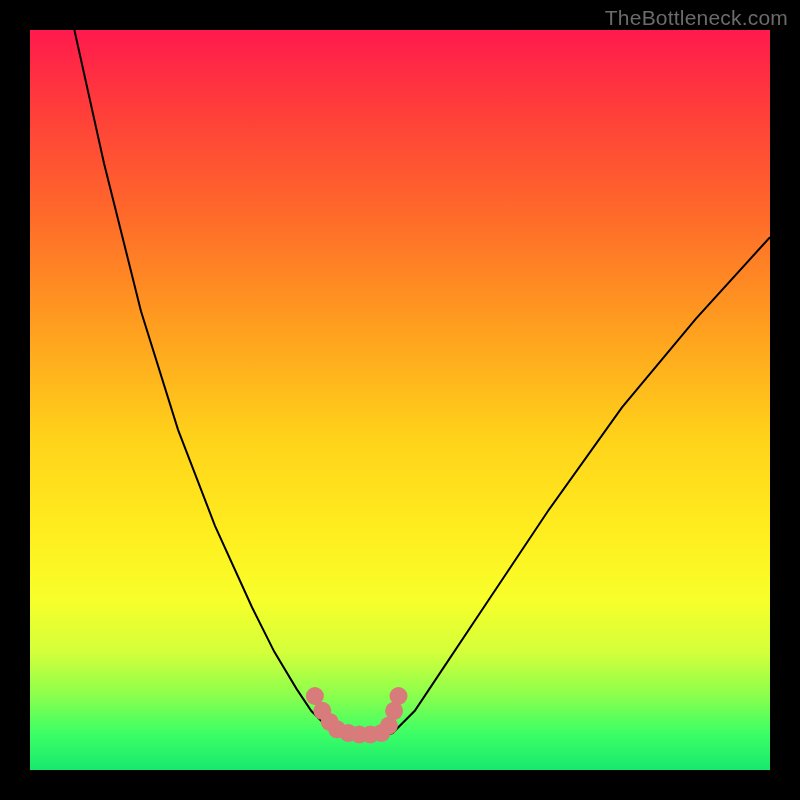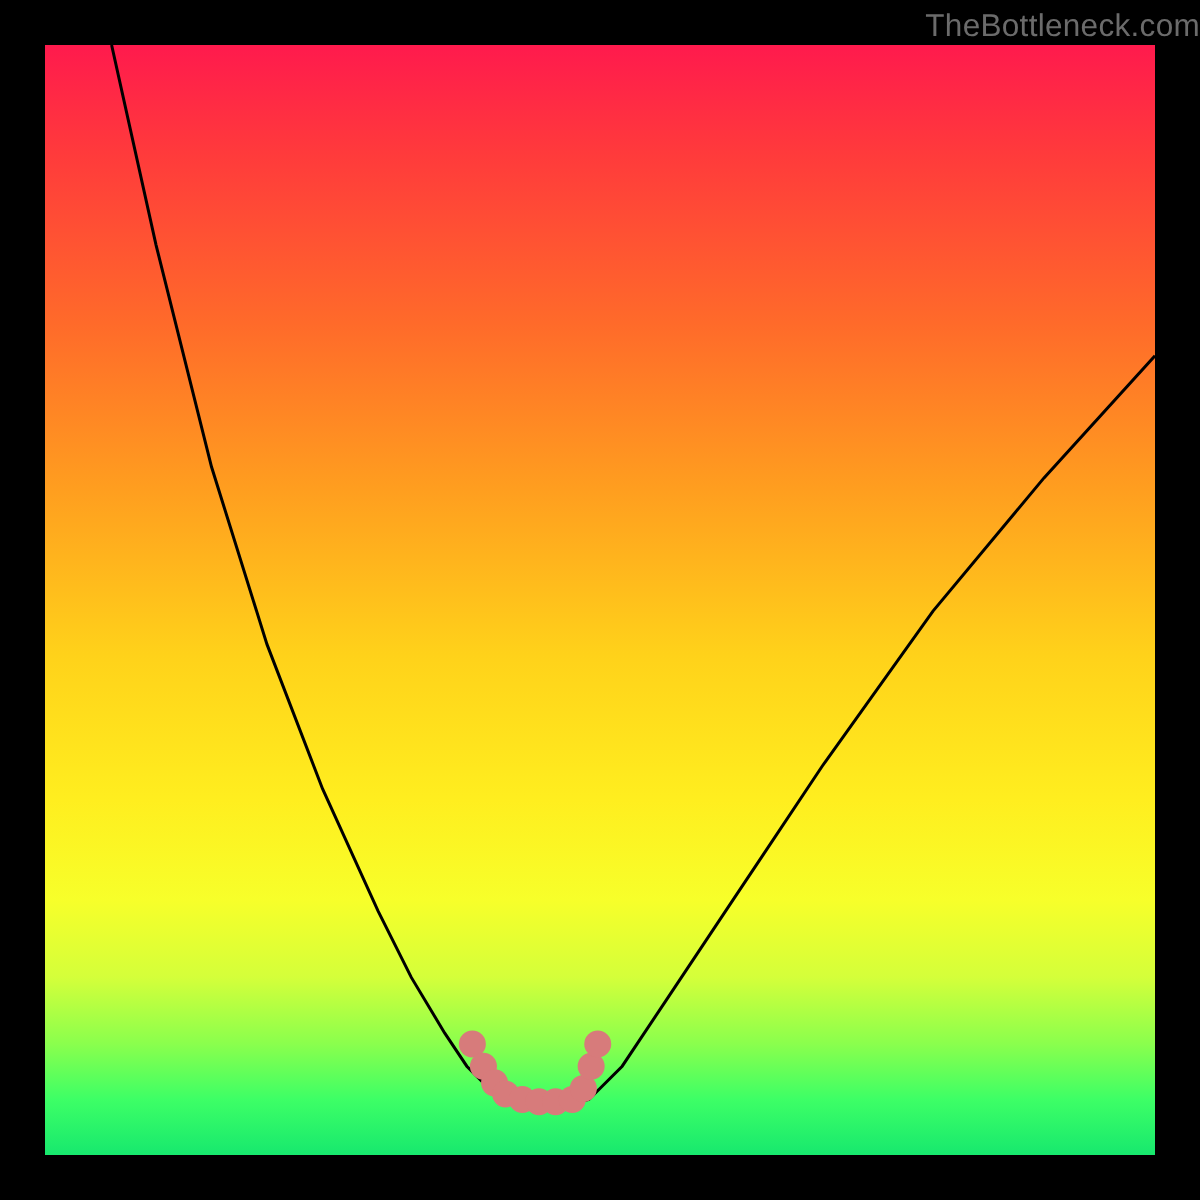--- a/index.html
+++ b/index.html
@@ -36,21 +36,21 @@
       #f7ff2a 77%,
       #d4ff3a 84%,
       #8aff4d 90%,
       #3dff66 95%,
       #17e86e 100%
     );
   }
   .watermark {
     position: absolute;
     top: 6px;
-    right: 0;
+    right: 12px;
     color: #6b6b6b;
     font-size: 21px;
     font-weight: 500;
     letter-spacing: 0.2px;
     user-select: none;
   }
   svg.curves {
     position: absolute;
     left: 0;
     top: 0;

